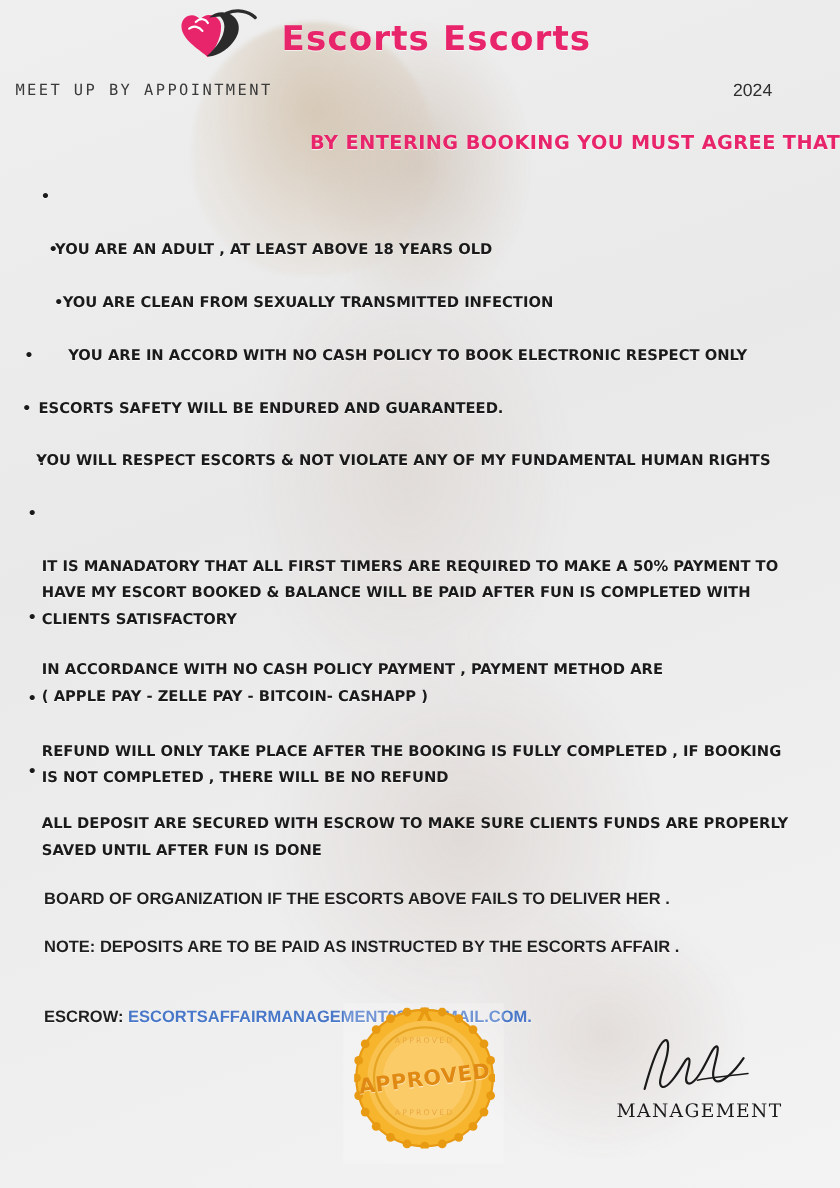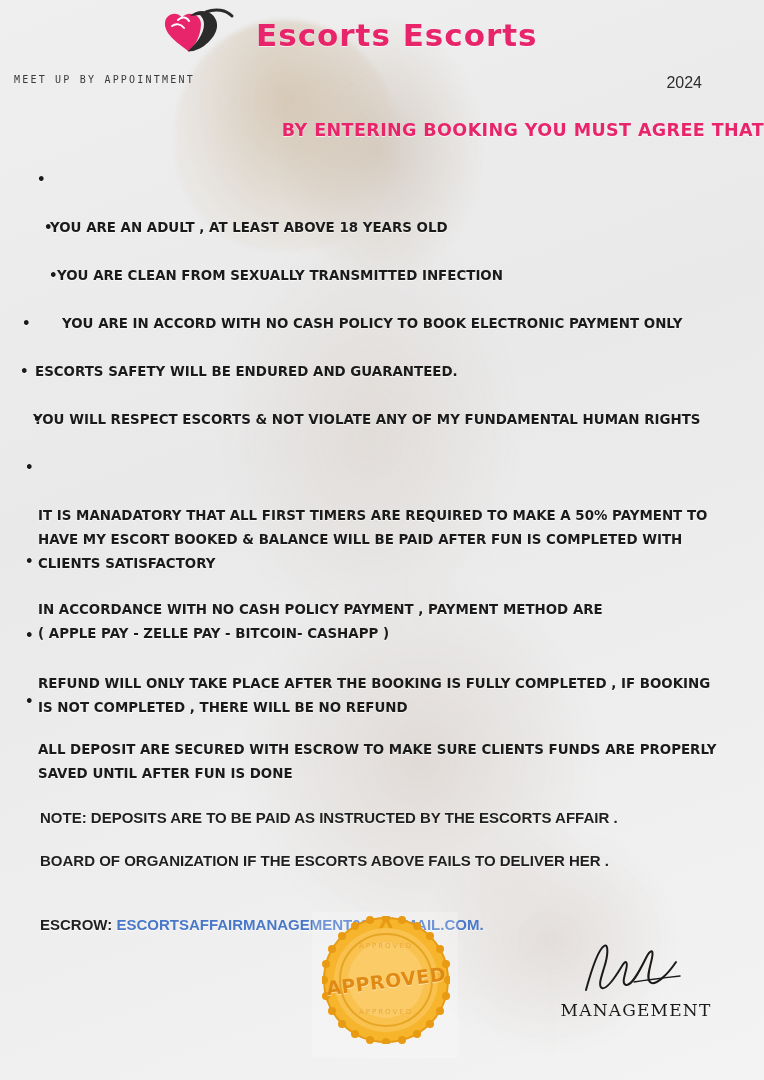--- a/index.html
+++ b/index.html
@@ -73,21 +73,21 @@
     font-size: 31px;
     letter-spacing: 1px;
     color: #e8246b;
     text-shadow: 0 1px 0 rgba(255,255,255,0.6);
   }
   .meet-up {
     position: absolute;
     left: 14px;
     top: 74px;
     font-family: "DejaVu Sans Mono", monospace;
-    font-size: 10px;
+    font-size: 14px;
     letter-spacing: 2.2px;
     color: #3a3a3a;
   }
   .year {
     position: absolute;
     right: 62px;
     top: 74px;
     font-size: 16px;
     color: #2e2e2e;
     font-family: "Liberation Sans", sans-serif;
@@ -249,21 +249,21 @@
       <span>YOU ARE AN ADULT , AT LEAST ABOVE 18 YEARS OLD</span>
     </div>
 
     <div class="term" style="position:absolute; left:57px; top:56px;">
       <span class="bullet">•</span>
       <span>YOU ARE CLEAN FROM SEXUALLY  TRANSMITTED INFECTION</span>
     </div>
 
     <div class="term" style="position:absolute; left:62px; top:104px;">
       <span class="bullet">•</span>
-      <span>YOU ARE IN ACCORD WITH NO CASH POLICY TO BOOK ELECTRONIC PAYMENT ONLY</span>
+      <span>YOU ARE IN ACCORD WITH NO CASH POLICY TO BOOK ELECTRONIC RESPECT ONLY</span>
     </div>
 
     <div class="term" style="position:absolute; left:35px; top:152px;">
       <span class="bullet">•</span>
       <span>ESCORTS SAFETY WILL BE ENDURED AND GUARANTEED.</span>
     </div>
 
     <div class="term" style="position:absolute; left:33px; top:200px;">
       <span class="bullet">•</span>
       <span>YOU WILL RESPECT ESCORTS &amp; NOT VIOLATE ANY OF MY FUNDAMENTAL HUMAN RIGHTS</span>
@@ -293,22 +293,22 @@
     </div>
 
     <div class="term" style="position:absolute; left:38px; top:530px;">
       <span class="bullet">•</span>
       <span>ALL DEPOSIT ARE SECURED WITH ESCROW TO MAKE SURE CLIENTS FUNDS ARE PROPERLY
  SAVED UNTIL AFTER FUN IS DONE</span>
     </div>
   </div>
 
   <div class="note">
+    <div>BOARD OF ORGANIZATION IF THE ESCORTS ABOVE FAILS  TO  DELIVER HER  .</div>
     <div>NOTE: DEPOSITS ARE TO BE PAID AS INSTRUCTED BY THE ESCORTS AFFAIR   .</div>
-    <div>BOARD OF ORGANIZATION IF THE ESCORTS ABOVE FAILS  TO  DELIVER HER  .</div>
     <div>
       <span>ESCROW: </span><span class="email">ESCORTSAFFAIRMANAGEMENT025@GMAIL.COM.</span>
     </div>
   </div>
 
   <div class="seal-box"></div>
   <div class="seal">
     <svg width="128" height="128" viewBox="0 0 128 128" xmlns="http://www.w3.org/2000/svg" style="position:absolute;left:0;top:0;">
       <g>
         <circle cx="64" cy="64" r="62" fill="#f6b52c"></circle>

